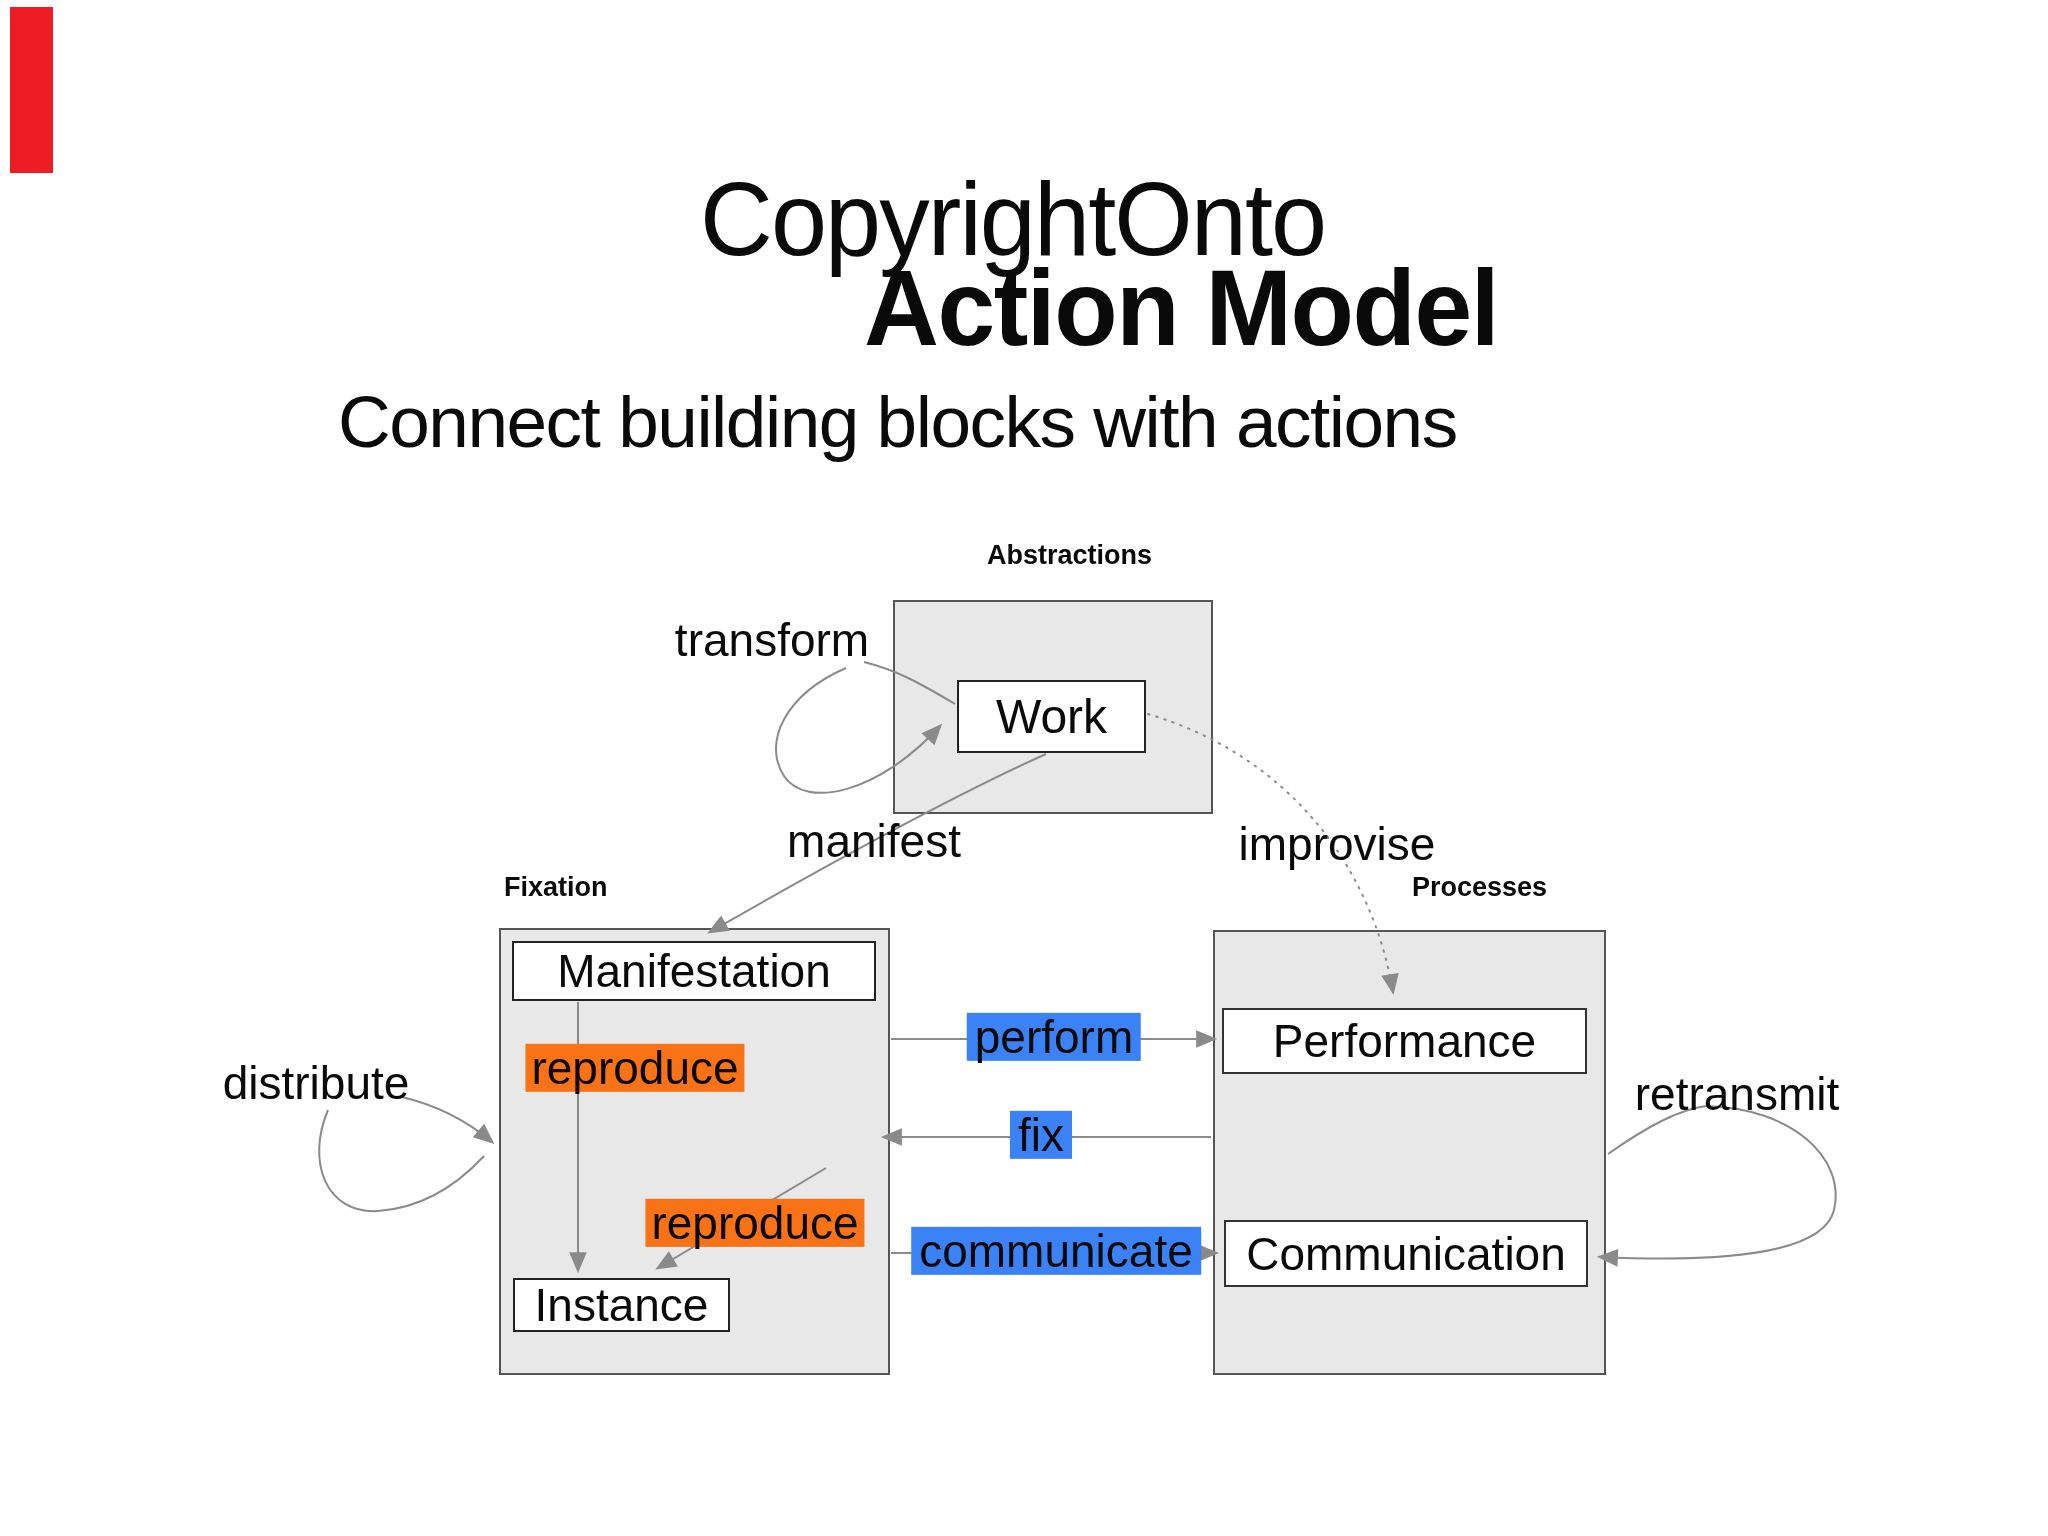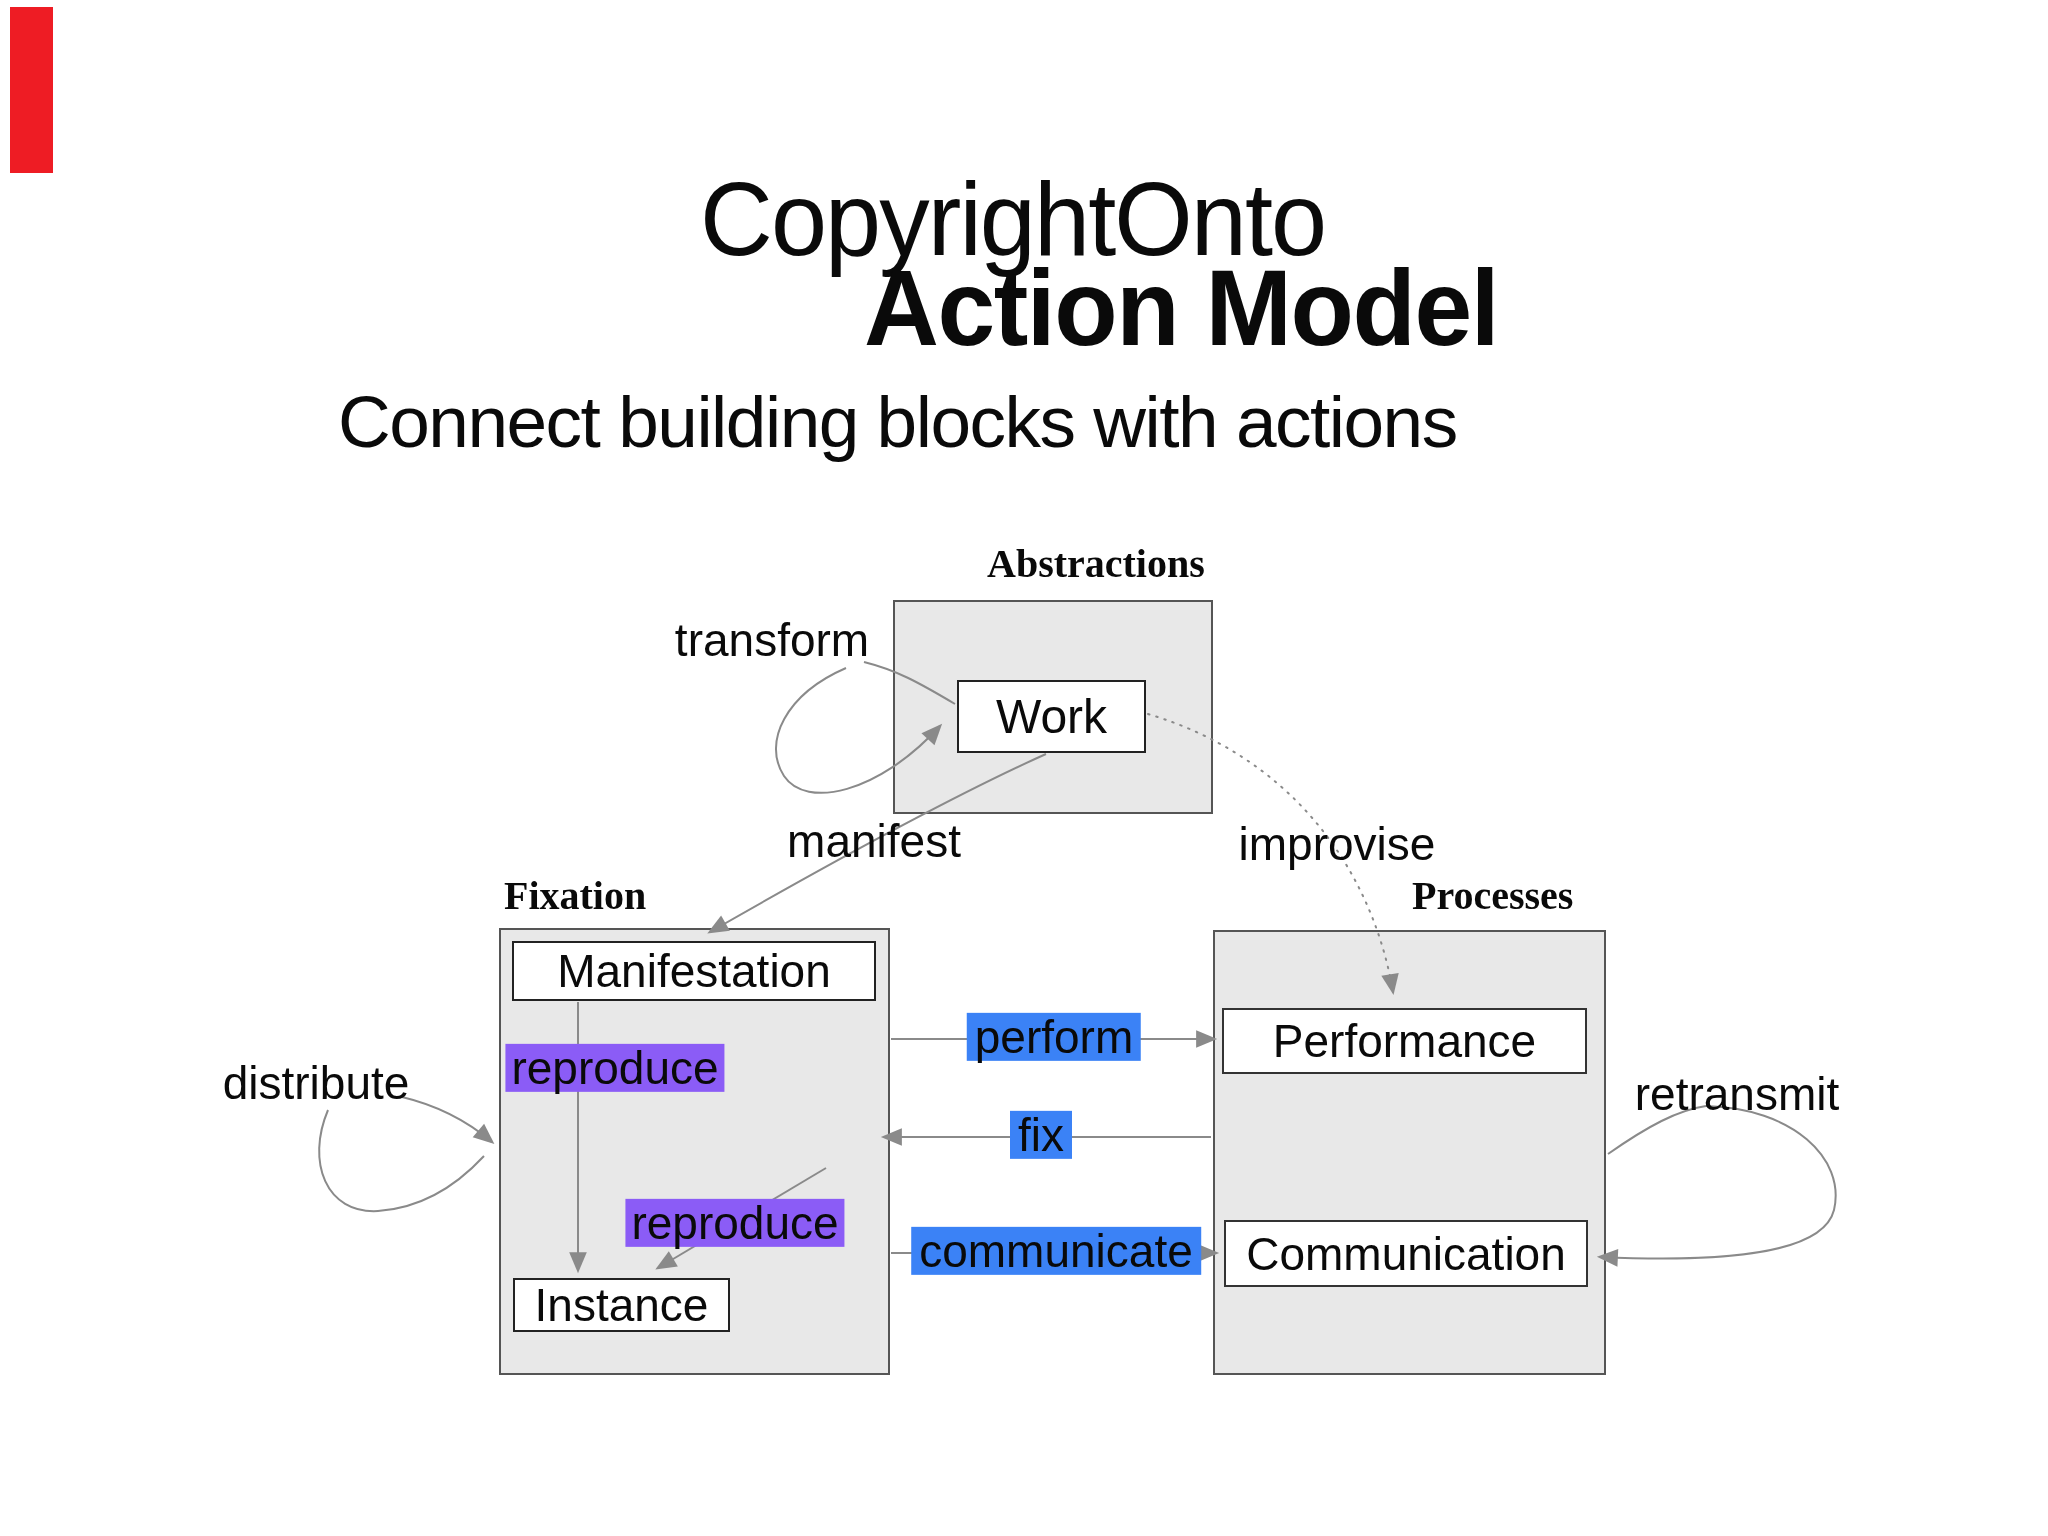--- a/index.html
+++ b/index.html
@@ -6,28 +6,28 @@
   #canvas{
     position:relative;width:2048px;height:1536px;background:#ffffff;overflow:hidden;
     font-family:"Liberation Sans","DejaVu Sans",sans-serif;color:#0a0a0a;
   }
   .abs{position:absolute;}
   .accent-bar{background:#ee1c24;}
   .title1{font-size:104px;font-weight:400;letter-spacing:-2px;white-space:nowrap;transform:scaleX(0.97);transform-origin:left top;}
   .title2{font-size:107px;font-weight:700;letter-spacing:-1.5px;white-space:nowrap;transform:scaleX(0.97);transform-origin:left top;}
   .subtitle{font-size:73px;font-weight:400;letter-spacing:-1.5px;white-space:nowrap;}
   .group-box{background:#e8e8e8;border:2px solid #555555;box-sizing:border-box;z-index:1;}
-  .group-label{font-size:40px;font-weight:700;white-space:nowrap;z-index:4;font-family:Liberation Serif, serif;}
+  .group-label{font-size:27px;font-weight:700;white-space:nowrap;z-index:4;}
   svg.edges{left:0;top:0;z-index:2;}
   .node{background:#ffffff;border:2.5px solid #222222;box-sizing:border-box;z-index:3;
         display:flex;align-items:center;justify-content:center;font-size:46px;white-space:nowrap;}
   .node.thin{border-width:2px;border-color:#333333;}
   .edge-label{font-size:46px;white-space:nowrap;z-index:4;transform:translate(-50%,-50%);line-height:1.05;}
   .bg-white{background:#3b82f6;padding:0 8px;}
-  .bg-gray{background:#8b5cf6;padding:0 6px;}
+  .bg-gray{background:#f97316;padding:0 6px;margin-left:20px;}
 </style>
 </head>
 <body>
 
 <div id="canvas">
 
   <div class="abs accent-bar" style="left:10px;top:7px;width:43px;height:166px;"></div>
 
   <div class="abs title1" style="left:700px;top:160px;">CopyrightOnto</div>
   <div class="abs title2" style="left:864px;top:246px;">Action Model</div>

